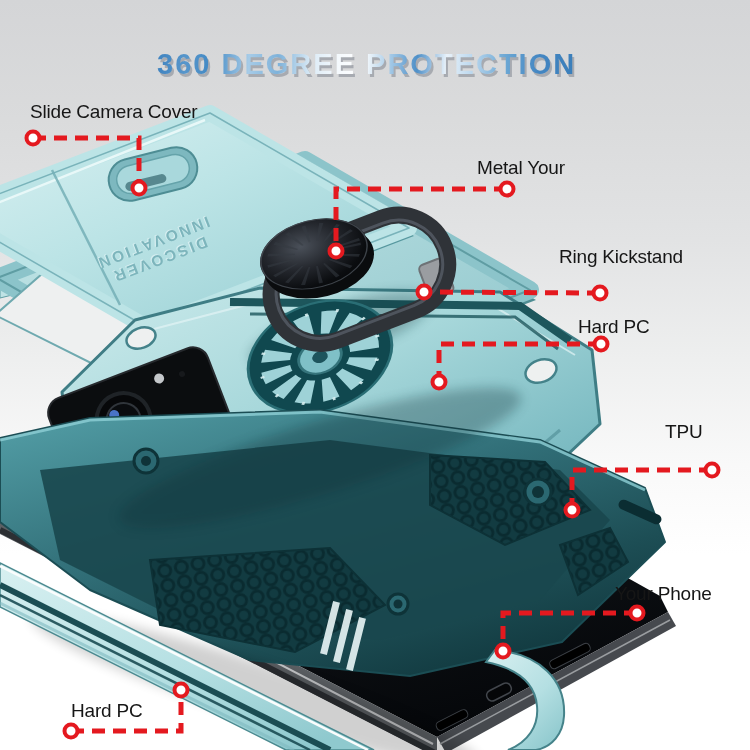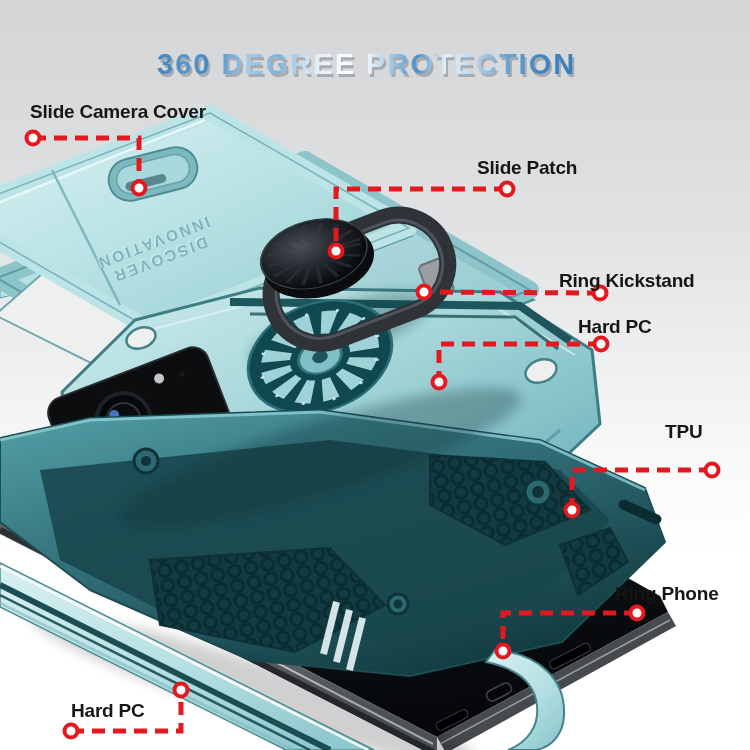--- a/index.html
+++ b/index.html
@@ -15,21 +15,21 @@
     position:absolute;left:50%;top:15px;transform:translateX(-52%);
     z-index:4;white-space:nowrap;
     font-size:29px;font-weight:900;letter-spacing:2px;
     background:linear-gradient(93deg,#3f83c0 0%,#5796cb 7%,#4289c4 13%,#a6cbe7 22%,#7eb2da 29%,#dcebf6 37%,#f4f9fd 43%,#ffffff 49%,#9fc6e5 56%,#4f90c8 62%,#e9f2fa 69%,#bcd8ee 75%,#6ba7d4 83%,#4386c2 91%,#3a7eba 100%);
     -webkit-background-clip:text;background-clip:text;color:transparent;
     filter:drop-shadow(2px 3px 0px rgba(108,116,126,.45));
     margin-top:33px;
   }
   .callout-label{
     position:absolute;z-index:4;white-space:nowrap;
-    font-size:19px;font-weight:700;color:#161616;letter-spacing:-0.2px;
+    font-size:19px;font-weight:400;color:#161616;letter-spacing:-0.2px;
   }
 </style>
 </head>
 <body>
 
 <div class="stage">
 
   <svg class="layer scene" width="750" height="750" viewBox="0 0 750 750">
     <defs>
       <linearGradient id="mintLight" x1="0" y1="0" x2="1" y2="1">
@@ -256,20 +256,20 @@
       <circle cx="637" cy="613" r="6.5"></circle>
         <circle cx="503" cy="651" r="6.5"></circle>
       <circle cx="71" cy="731" r="6.5"></circle>
         <circle cx="181" cy="690" r="6.5"></circle>
     </g>
   </svg>
 
   <div class="page-title">360 DEGREE PROTECTION</div>
 
   <div class="callout-label" style="left:30px;top:101px">Slide Camera Cover</div>
-  <div class="callout-label" style="left:477px;top:157px">Slide Patch</div>
-  <div class="callout-label" style="left:559px;top:270px">Ring Kickstand</div>
+  <div class="callout-label" style="left:477px;top:157px">Metal Your</div>
+  <div class="callout-label" style="left:559px;top:246px">Ring Kickstand</div>
   <div class="callout-label" style="left:578px;top:316px">Hard PC</div>
   <div class="callout-label" style="left:665px;top:421px">TPU</div>
-  <div class="callout-label" style="left:615px;top:583px">Ring Phone</div>
+  <div class="callout-label" style="left:615px;top:583px">Your Phone</div>
   <div class="callout-label" style="left:71px;top:700px">Hard PC</div>
 
 </div>
 
 </body></html>

